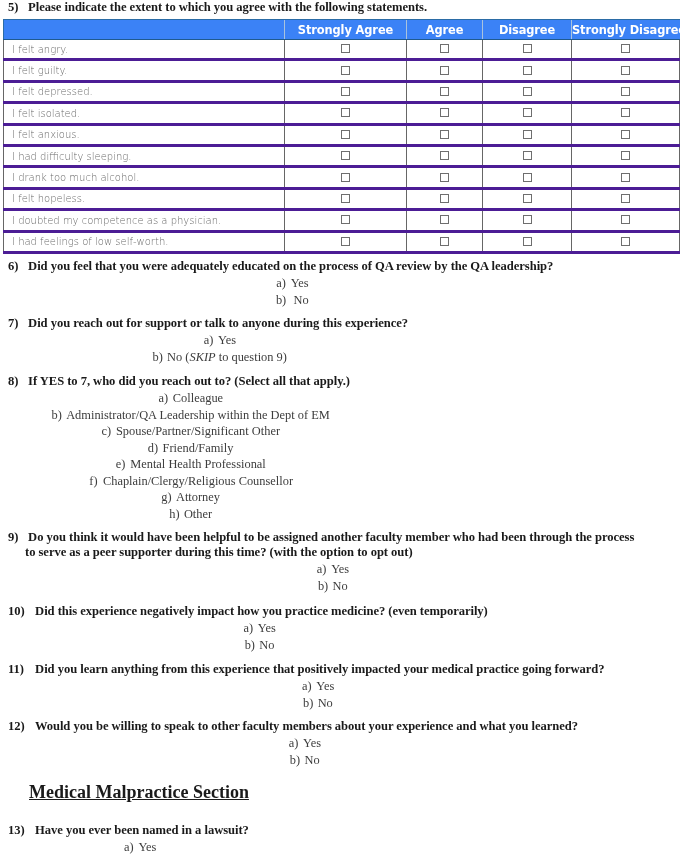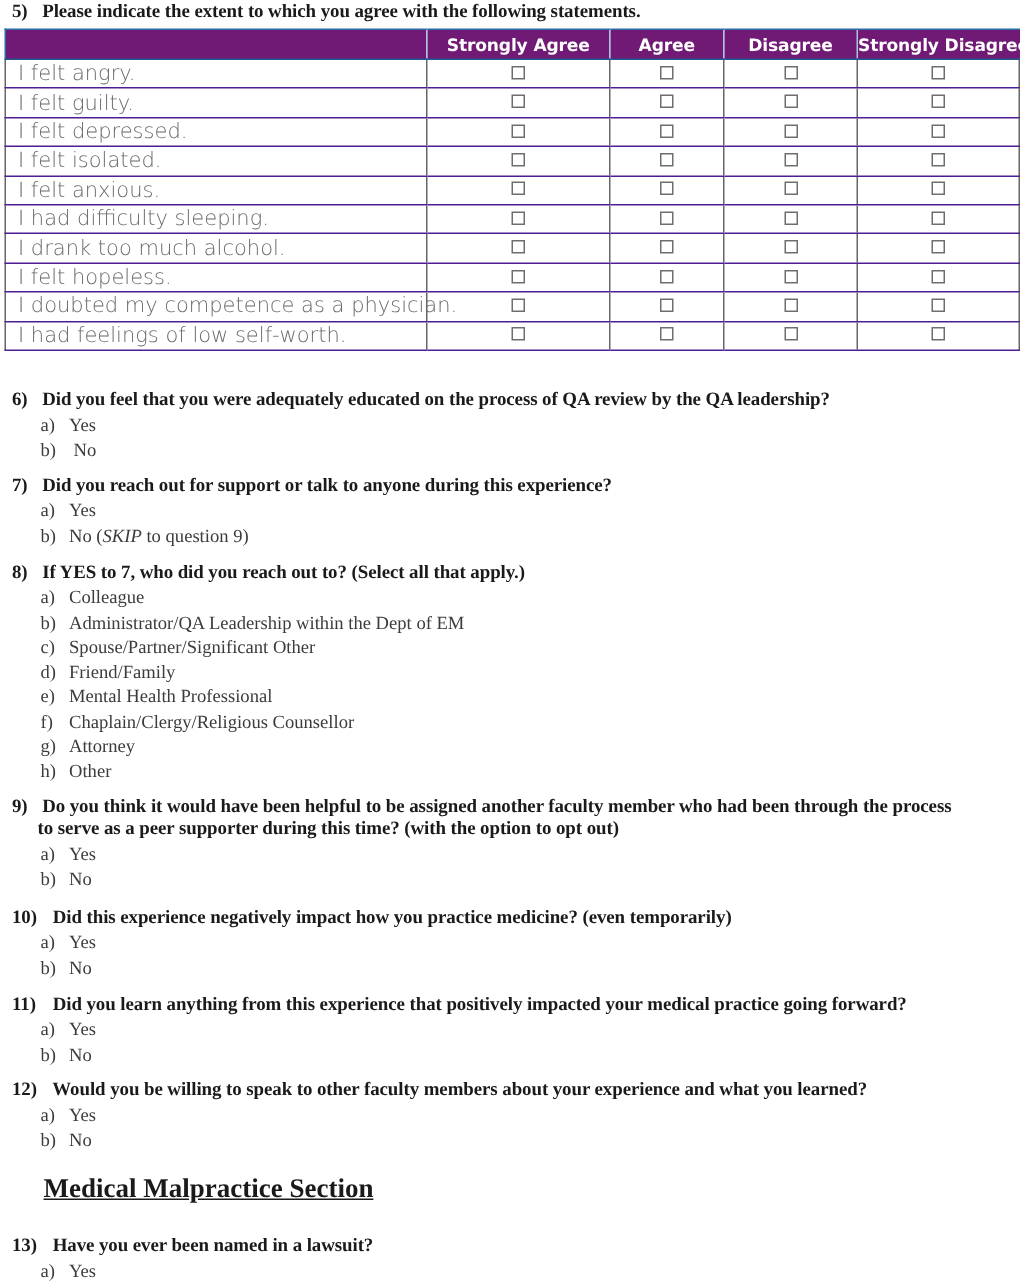--- a/index.html
+++ b/index.html
@@ -38,40 +38,40 @@
   .likert {
     position: absolute;
     left: 3px;
     top: 19px;
     width: 676px;
     border-collapse: collapse;
     table-layout: fixed;
     font-family: "DejaVu Sans", "Liberation Sans", sans-serif;
   }
   .likert th {
-    background: #701a75;
+    background: #3b82f6;
     color: #ffffff;
     font-weight: bold;
     font-size: 11.4px;
     height: 19px;
     padding: 0;
     text-align: center;
     border-left: 1px solid #a9c3dd;
     border-top: 1px solid #2b6ca6;
     border-bottom: 1px solid #1f5a8e;
     white-space: nowrap;
     letter-spacing: -0.1px;
   }
   .likert th:first-child { border-left: 1px solid #2b6ca6; }
   .likert td {
     height: 18.4px;
     padding: 0;
-    border-bottom: 1px solid #4c1d95;
+    border-bottom: 3px solid #4c1d95;
     border-left: 1px solid #666;
-    font-size: 14px;
+    font-size: 10px;
     color: #6a6a6a;
   }
   .likert td:first-child {
     border-left: 1px solid #666;
     padding-left: 8px;
     white-space: nowrap;
     font-weight: 300;
   }
   .likert td:last-child { border-right: 1px solid #666; }
   .likert td.cb-cell { text-align: center; }
@@ -95,20 +95,21 @@
     list-style: none;
   }
   .option {
     font-family: "Liberation Serif", "DejaVu Serif", serif;
     font-size: 12.4px;
     color: #3c3c3c;
     height: 16.5px;
     line-height: 16.5px;
     padding-left: 19px;
     white-space: nowrap;
+    text-align: center;
   }
   .option .opt-letter {
     display: inline-block;
     width: 19px;
   }
   .option em { font-style: italic; }
   .q-line2 {
     padding-left: 17px;
   }
   .section-heading {

